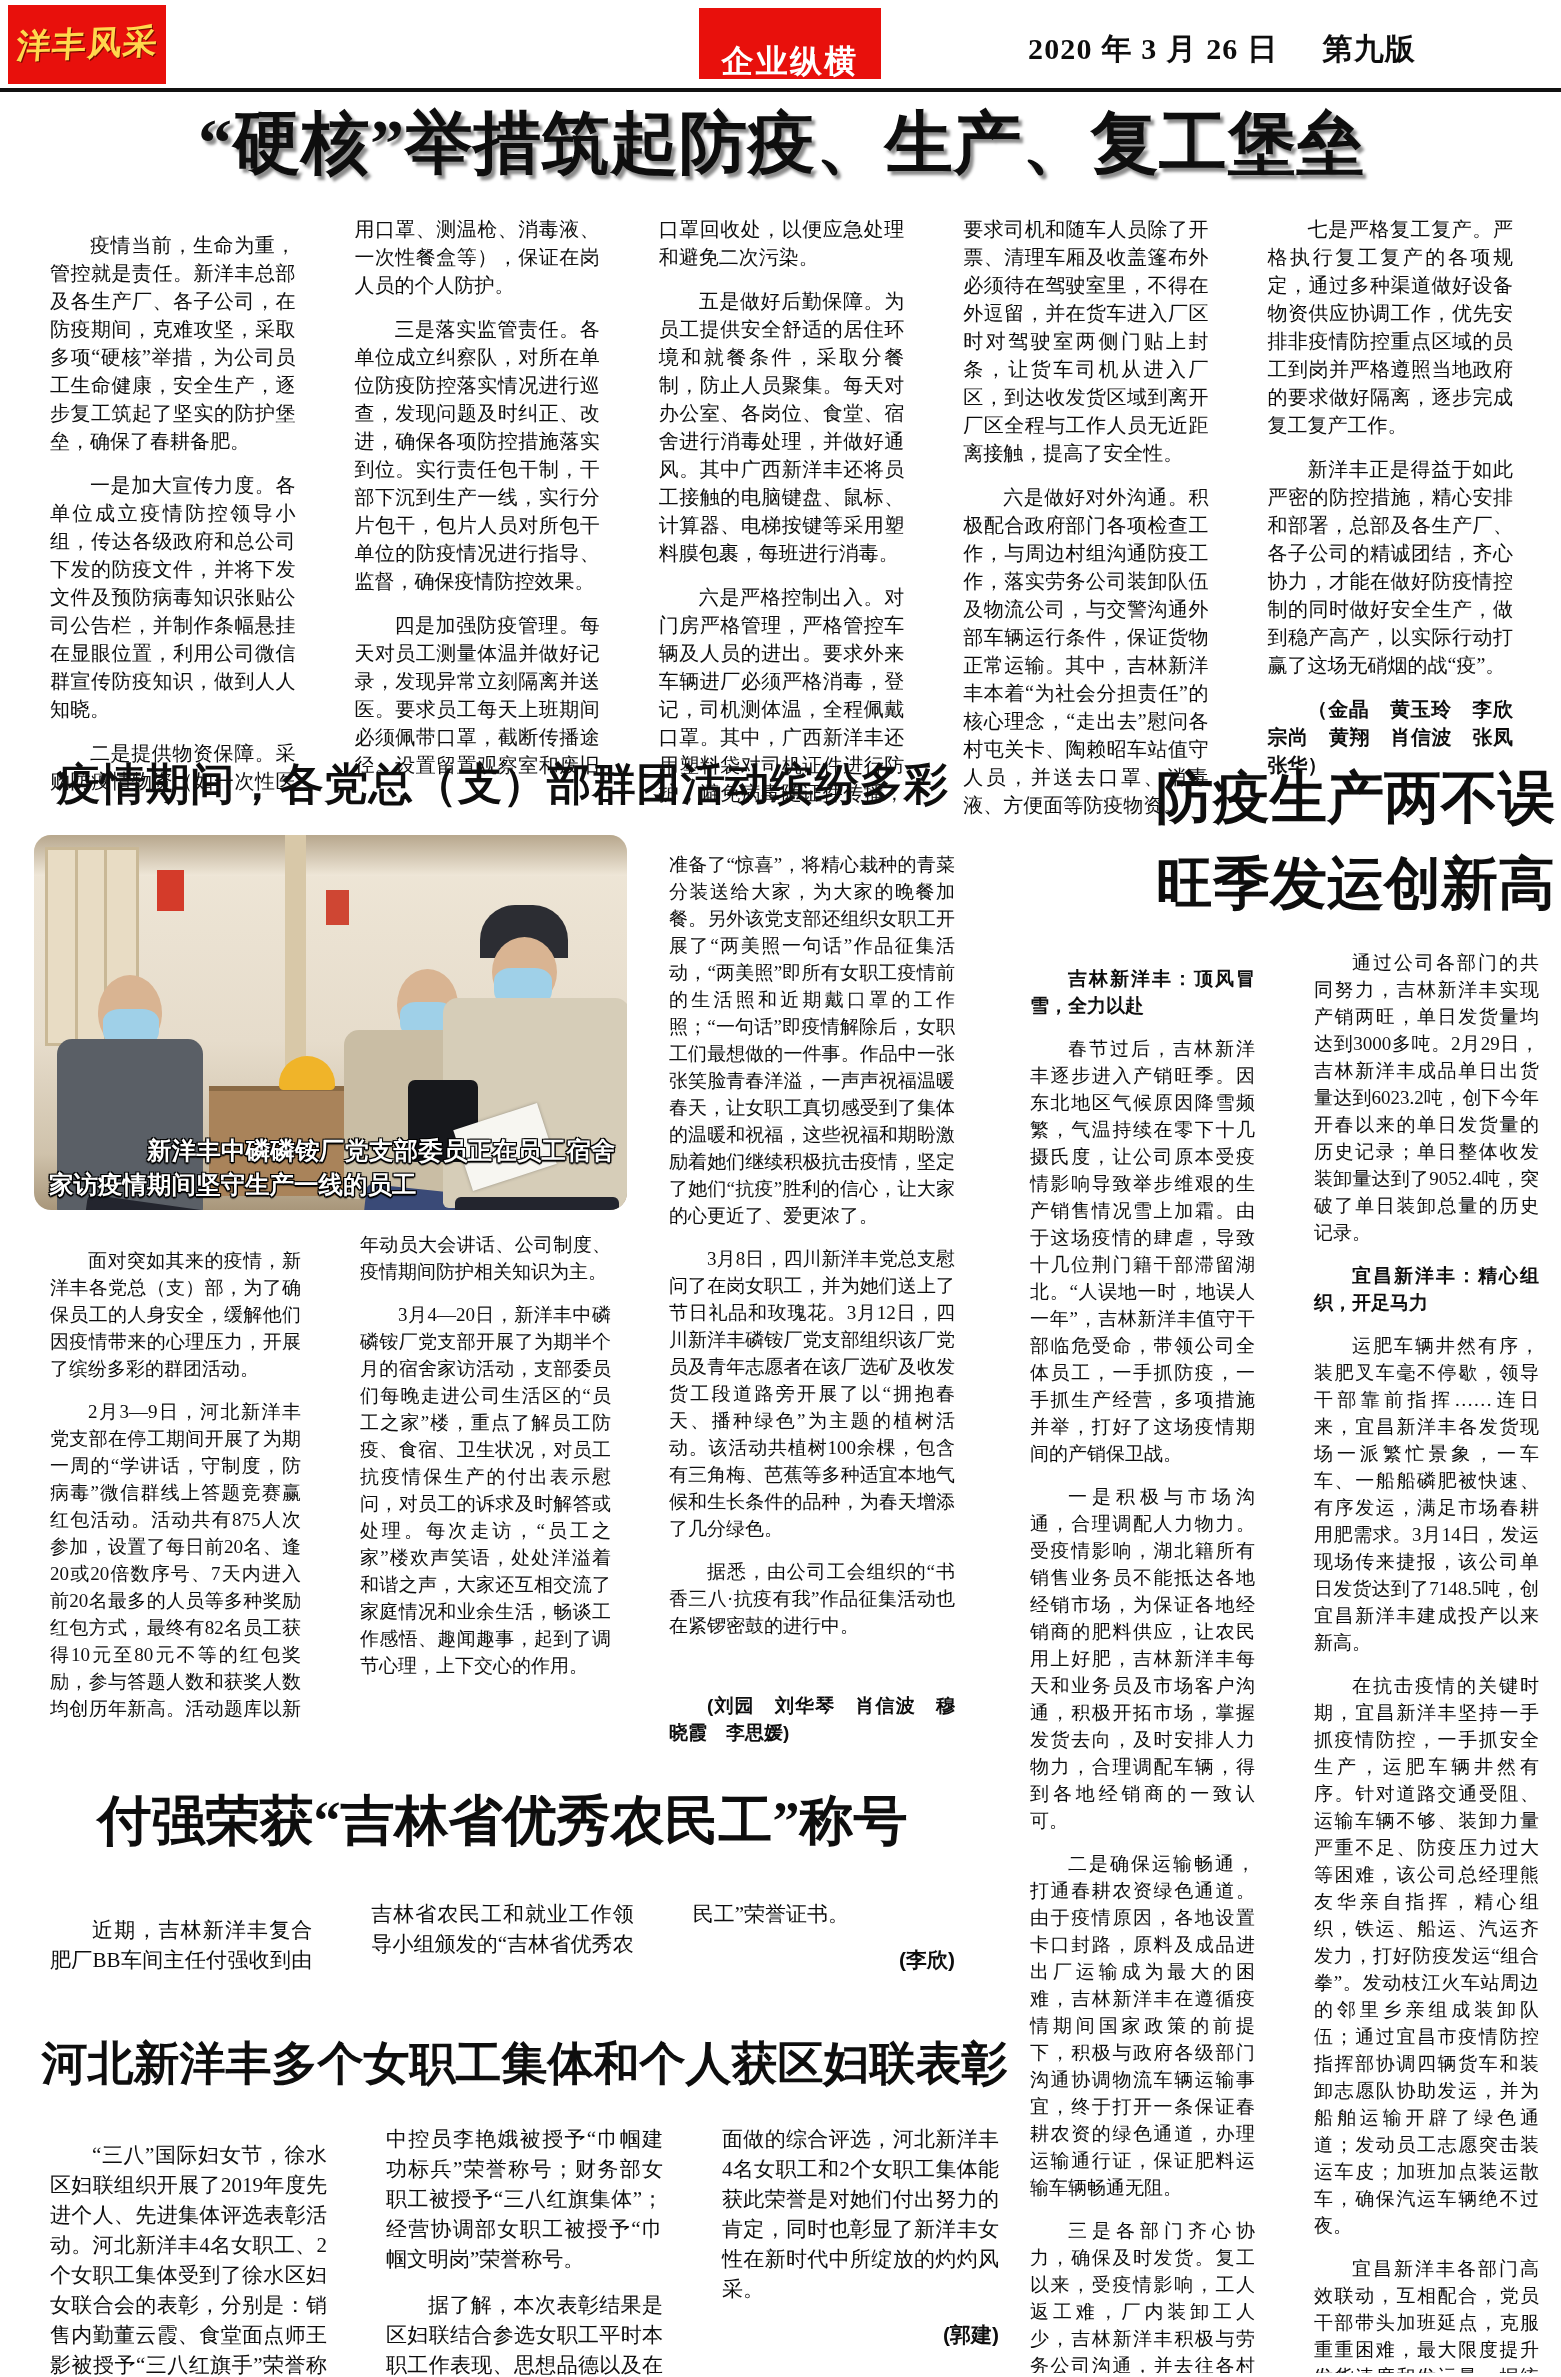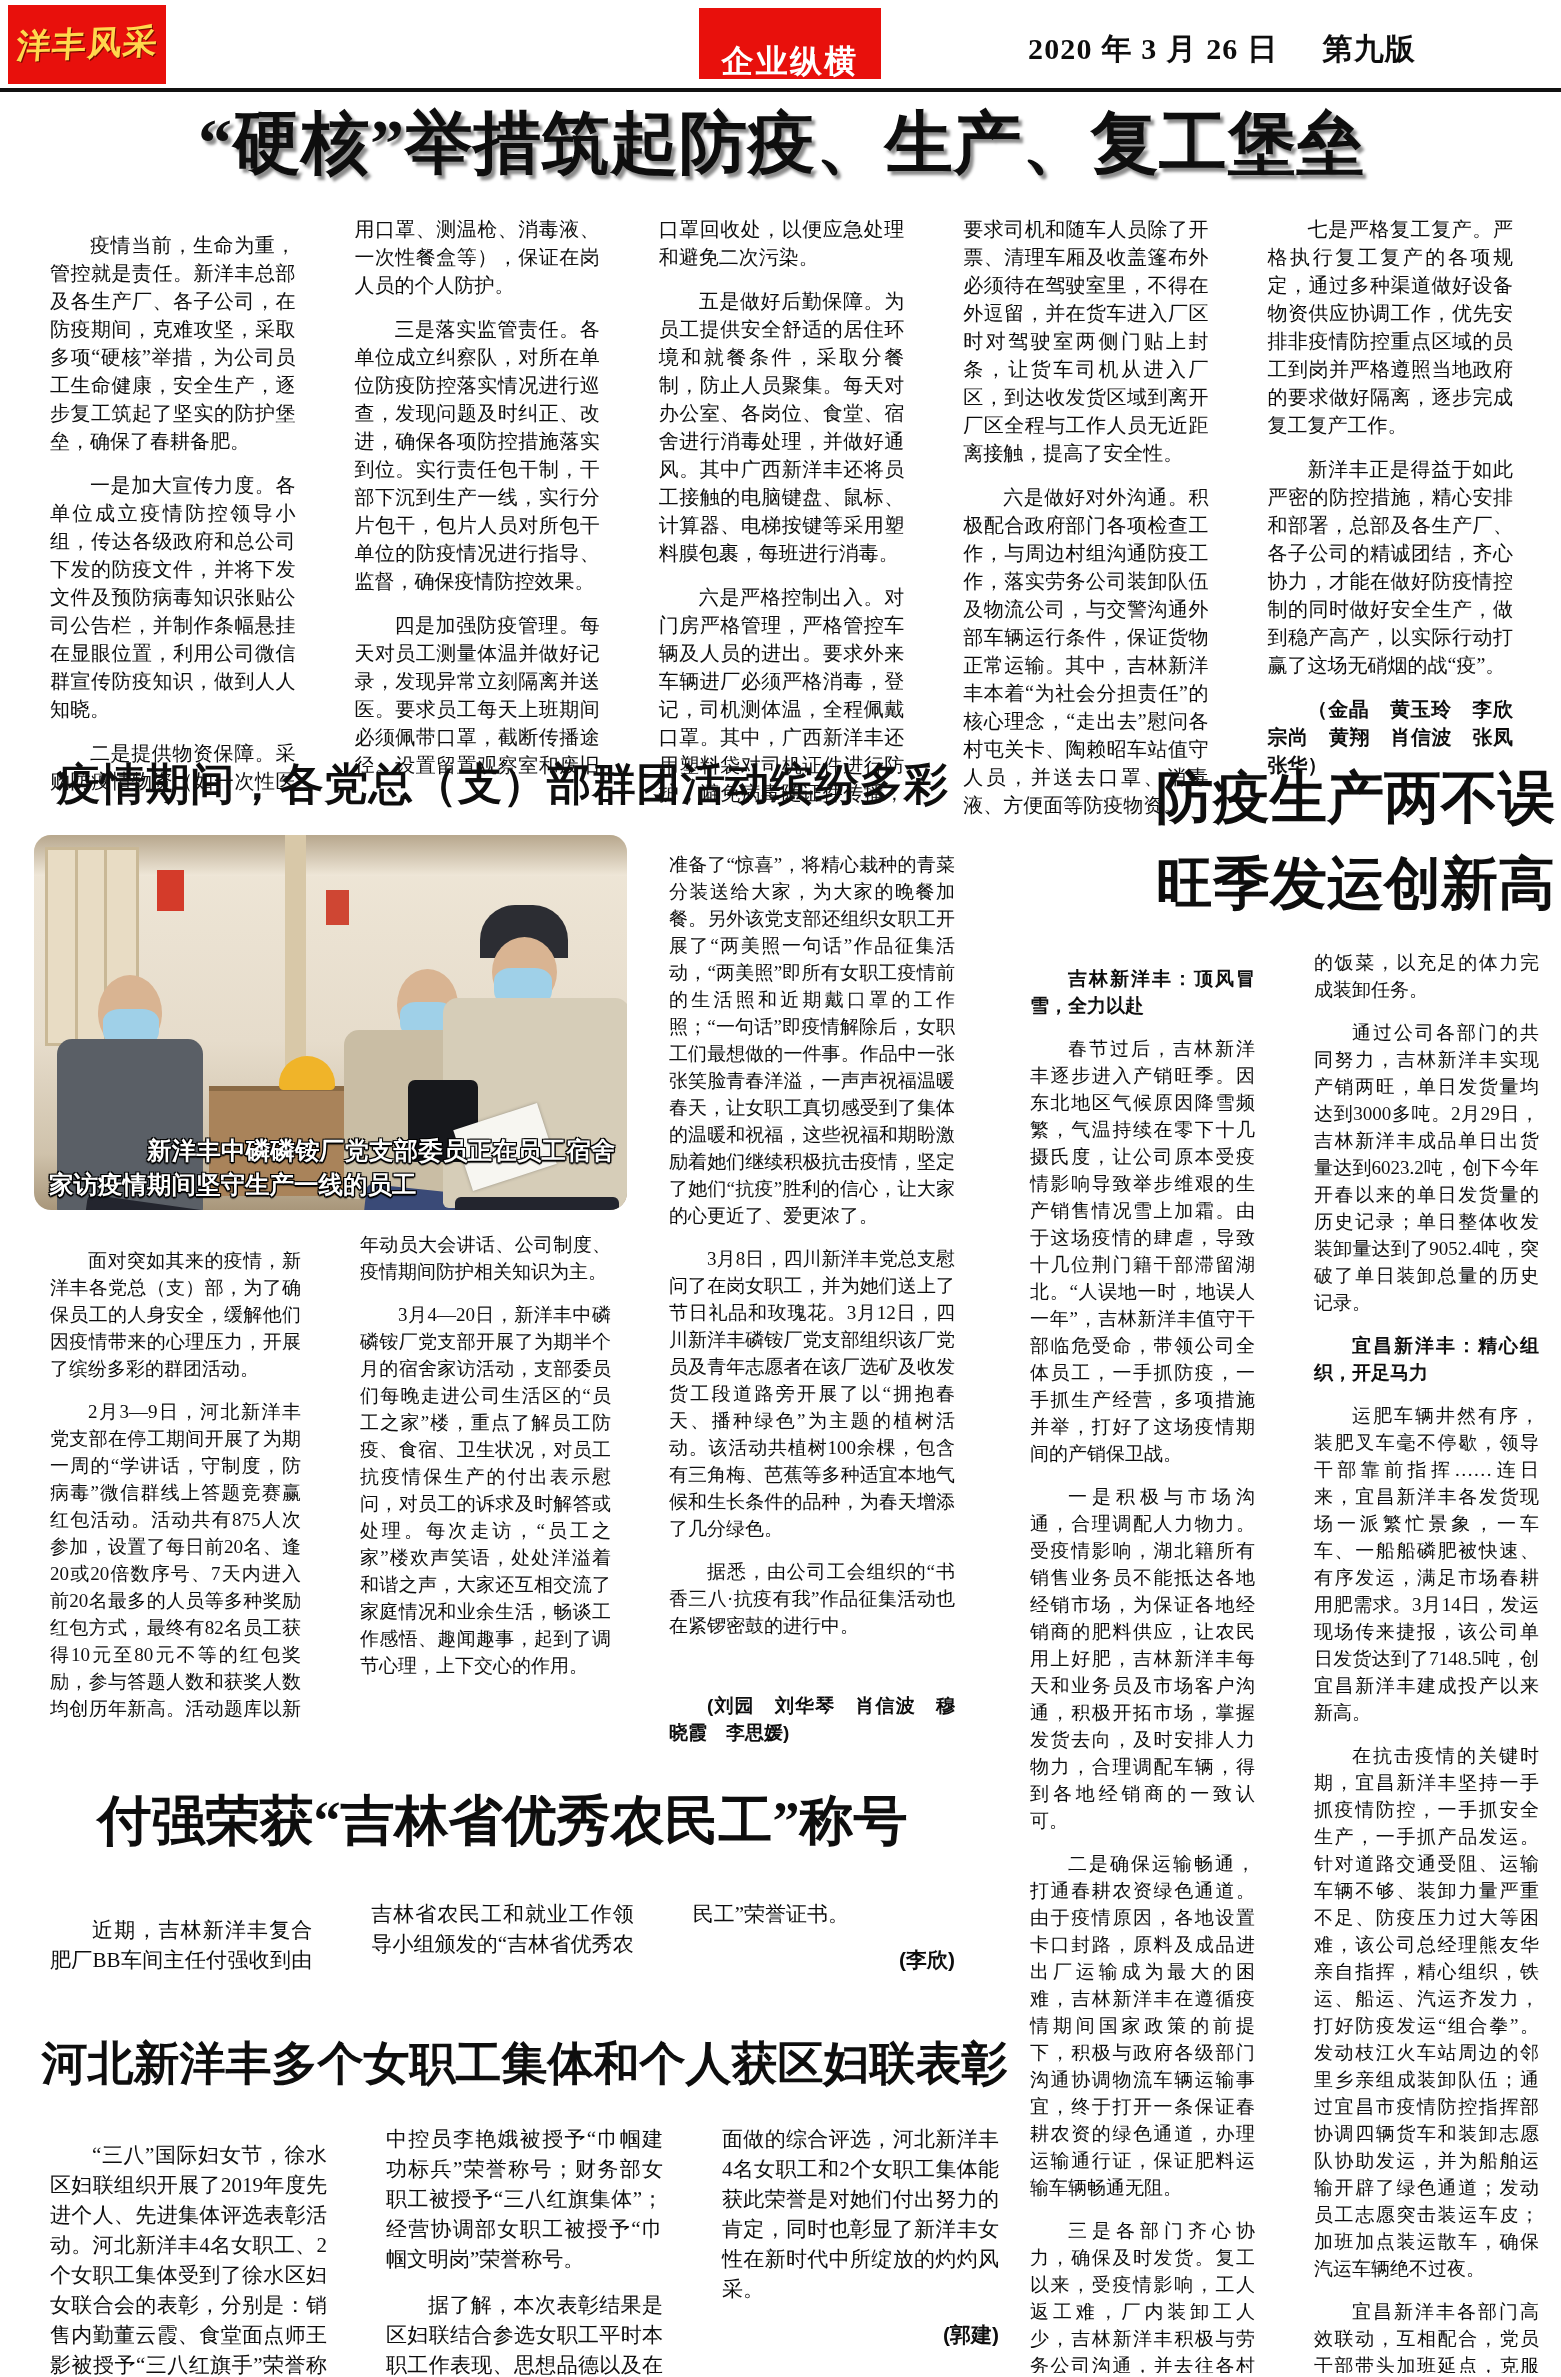--- a/index.html
+++ b/index.html
@@ -234,20 +234,20 @@
     <h2><span>防疫生产两不误</span><br><span>旺季发运创新高</span></h2>
     <div class="body cols cols2">
       <p class="subhead">吉林新洋丰：顶风冒雪，全力以赴</p>
       <p>春节过后，吉林新洋丰逐步进入产销旺季。因东北地区气候原因降雪频繁，气温持续在零下十几摄氏度，让公司原本受疫情影响导致举步维艰的生产销售情况雪上加霜。由于这场疫情的肆虐，导致十几位荆门籍干部滞留湖北。“人误地一时，地误人一年”，吉林新洋丰值守干部临危受命，带领公司全体员工，一手抓防疫，一手抓生产经营，多项措施并举，打好了这场疫情期间的产销保卫战。</p>
       <p>一是积极与市场沟通，合理调配人力物力。受疫情影响，湖北籍所有销售业务员不能抵达各地经销市场，为保证各地经销商的肥料供应，让农民用上好肥，吉林新洋丰每天和业务员及市场客户沟通，积极开拓市场，掌握发货去向，及时安排人力物力，合理调配车辆，得到各地经销商的一致认可。</p>
       <p>二是确保运输畅通，打通春耕农资绿色通道。由于疫情原因，各地设置卡口封路，原料及成品进出厂运输成为最大的困难，吉林新洋丰在遵循疫情期间国家政策的前提下，积极与政府各级部门沟通协调物流车辆运输事宜，终于打开一条保证春耕农资的绿色通道，办理运输通行证，保证肥料运输车辆畅通无阻。</p>
       <p>三是各部门齐心协力，确保及时发货。复工以来，受疫情影响，工人返工难，厂内装卸工人少，吉林新洋丰积极与劳务公司沟通，并去往各村镇协调，努力让人手上齐，确保当日装卸任务当日必须完成；收发货员和安全员每天坚守现场十几个小时，确保装卸安全；食堂每天将盒饭送到现场，确保工人能吃到热乎的饭菜，以充足的体力完成装卸任务。</p>
       <p>通过公司各部门的共同努力，吉林新洋丰实现产销两旺，单日发货量均达到3000多吨。2月29日，吉林新洋丰成品单日出货量达到6023.2吨，创下今年开春以来的单日发货量的历史记录；单日整体收发装卸量达到了9052.4吨，突破了单日装卸总量的历史记录。</p>
       <p class="subhead">宜昌新洋丰：精心组织，开足马力</p>
       <p>运肥车辆井然有序，装肥叉车毫不停歇，领导干部靠前指挥……连日来，宜昌新洋丰各发货现场一派繁忙景象，一车车、一船船磷肥被快速、有序发运，满足市场春耕用肥需求。3月14日，发运现场传来捷报，该公司单日发货达到了7148.5吨，创宜昌新洋丰建成投产以来新高。</p>
-      <p>在抗击疫情的关键时期，宜昌新洋丰坚持一手抓疫情防控，一手抓安全生产，一手抓产品发运。针对道路交通受阻、运输车辆不够、装卸力量严重不足、防疫压力过大等困难，该公司总经理熊友华亲自指挥，精心组织，铁运、船运、汽运齐发力，打好防疫发运“组合拳”。发动枝江火车站周边的邻里乡亲组成装卸队伍；通过宜昌市疫情防控指挥部协调四辆货车和装卸志愿队协助发运，并为船舶运输开辟了绿色通道；发动员工志愿突击装运车皮；加班加点装运散车，确保汽运车辆绝不过夜。</p>
+      <p>在抗击疫情的关键时期，宜昌新洋丰坚持一手抓疫情防控，一手抓安全生产，运肥车辆井然有序。针对道路交通受阻、运输车辆不够、装卸力量严重不足、防疫压力过大等困难，该公司总经理熊友华亲自指挥，精心组织，铁运、船运、汽运齐发力，打好防疫发运“组合拳”。发动枝江火车站周边的邻里乡亲组成装卸队伍；通过宜昌市疫情防控指挥部协调四辆货车和装卸志愿队协助发运，并为船舶运输开辟了绿色通道；发动员工志愿突击装运车皮；加班加点装运散车，确保汽运车辆绝不过夜。</p>
       <p>宜昌新洋丰各部门高效联动，互相配合，党员干部带头加班延点，克服重重困难，最大限度提升发货速度和发运量。据统计，2月初至3月15日，在疫情防控最艰难的时期，公司累计发运粉状磷铵7.4万吨、粒状磷铵3.8万吨，较同期增长120%。</p>
       <p class="byline right">(宗尚　杨容)</p>
     </div>
   </section>
 
 </div>
 
 
 </body></html>

